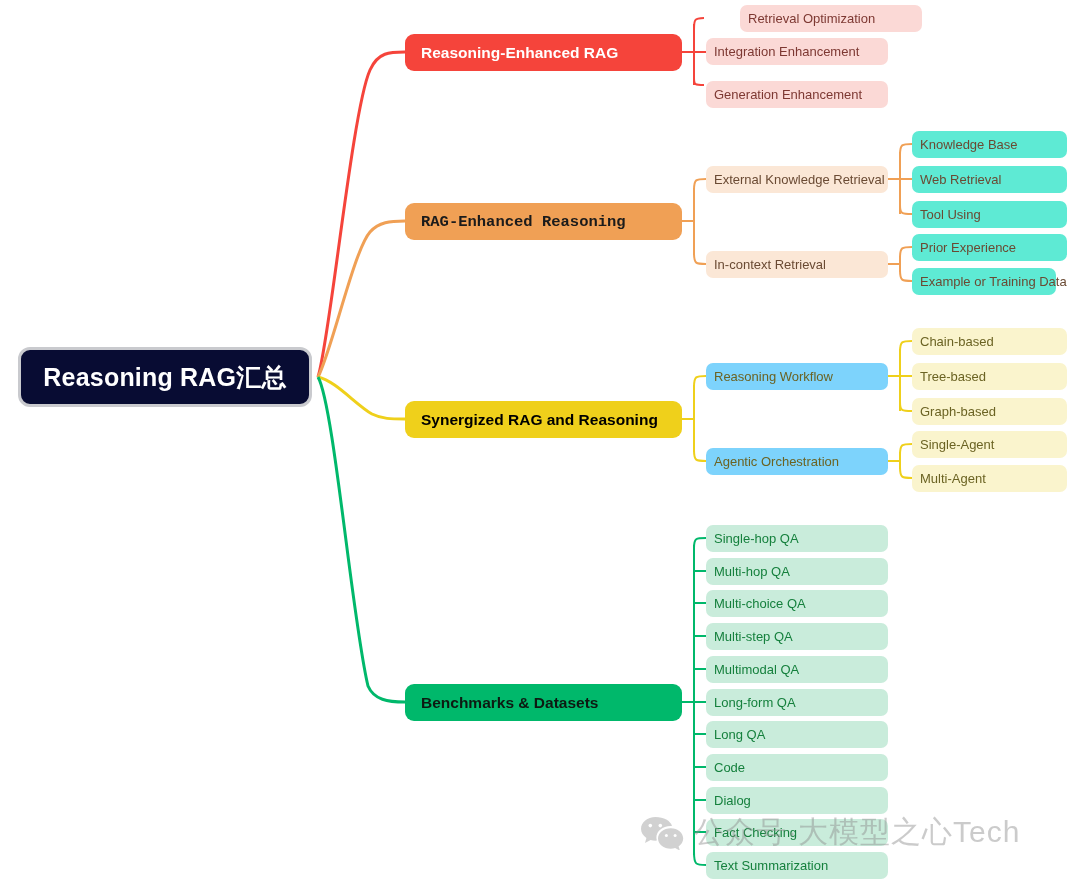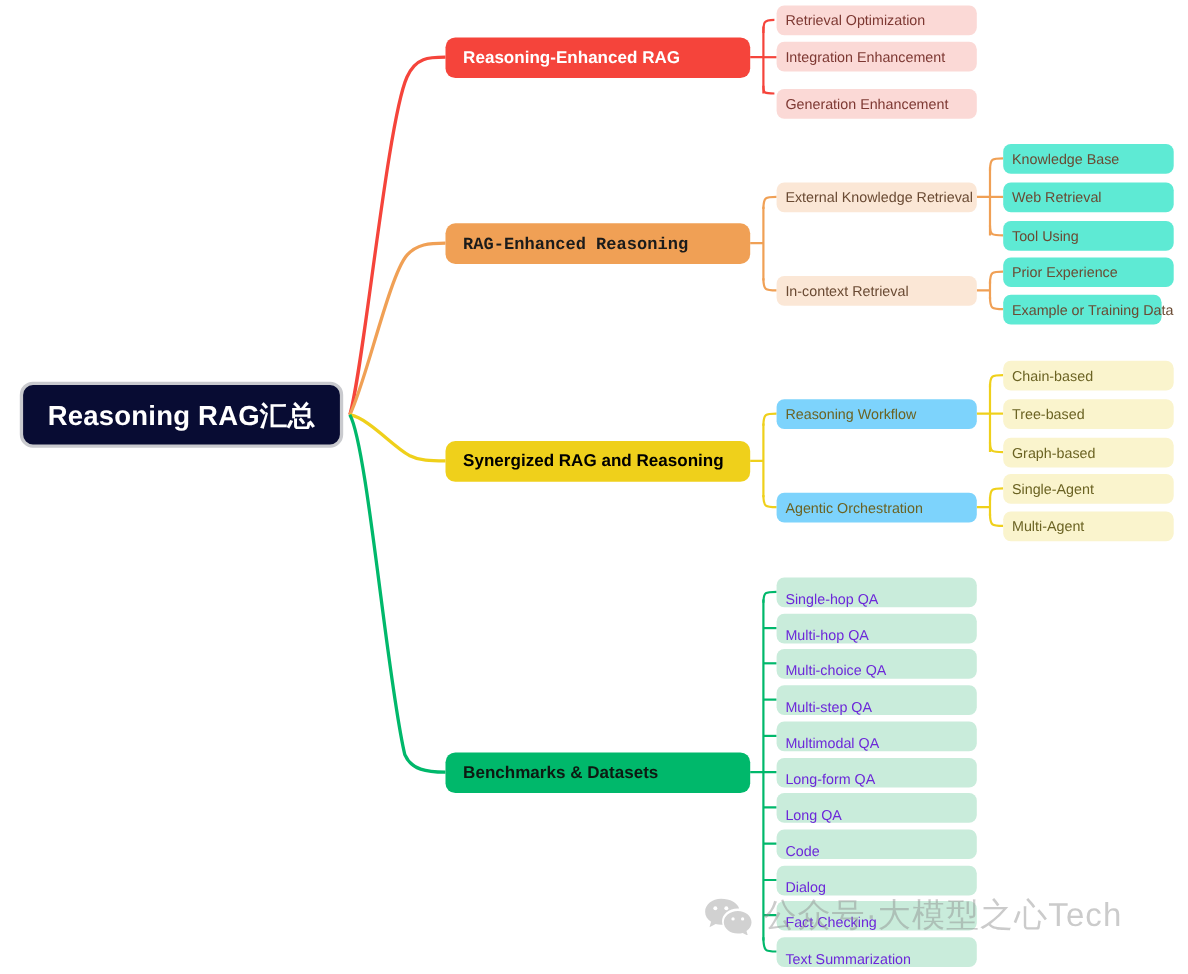--- a/index.html
+++ b/index.html
@@ -83,21 +83,21 @@
   
   .leaf {
     width: 182px;
     height: 27px;
     border-radius: 7px;
     padding-left: 8px;
     font-size: 13px;
     font-weight: 400;
   }
   .leaf.pink  { left: 706px; background: #fbd9d6; color: #7d3832; }
-  .leaf.green { left: 706px; background: #c9ecdb; color: #6d28d9; align-items: flex-end; }
+  .leaf.green { left: 706px; background: #c9ecdb; color: #15803d; }
 
   
   .l3 {
     left: 912px;
     width: 155px;
     height: 27px;
     border-radius: 7px;
     padding-left: 8px;
     font-size: 13px;
     font-weight: 400;
@@ -181,21 +181,21 @@
     <path fill="none" stroke="#00b86b" stroke-width="2" d="M694,852 C694,865 696,865 706,865"></path>
   </svg>
 
   <div class="node root-node">
     <span>Reasoning RAG汇总</span>
   </div>
 
   <div class="node l1 red" style="top:34px;">
     <span>Reasoning-Enhanced RAG</span>
   </div>
-  <div class="node leaf pink" style="top:5px;">
+  <div class="node leaf pink" style="top:5px;margin-left:34px;">
     <span>Retrieval Optimization</span>
   </div>
   <div class="node leaf pink" style="top:38px;">
     <span>Integration Enhancement</span>
   </div>
   <div class="node leaf pink" style="top:81px;">
     <span>Generation Enhancement</span>
   </div>
 
   <div class="node l1 orange" style="top:203px;">

